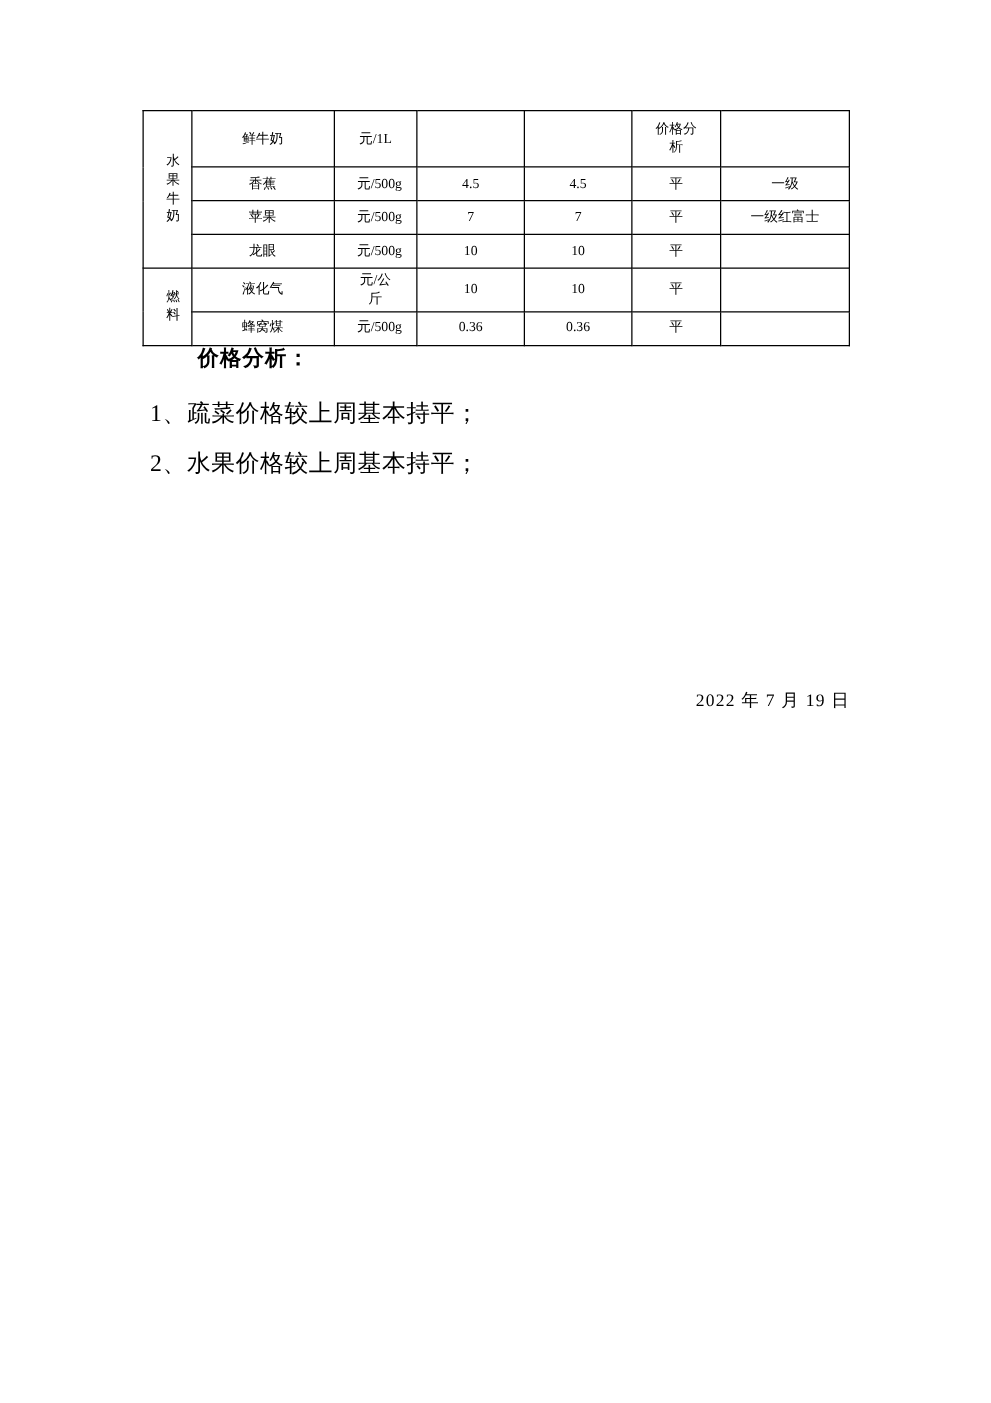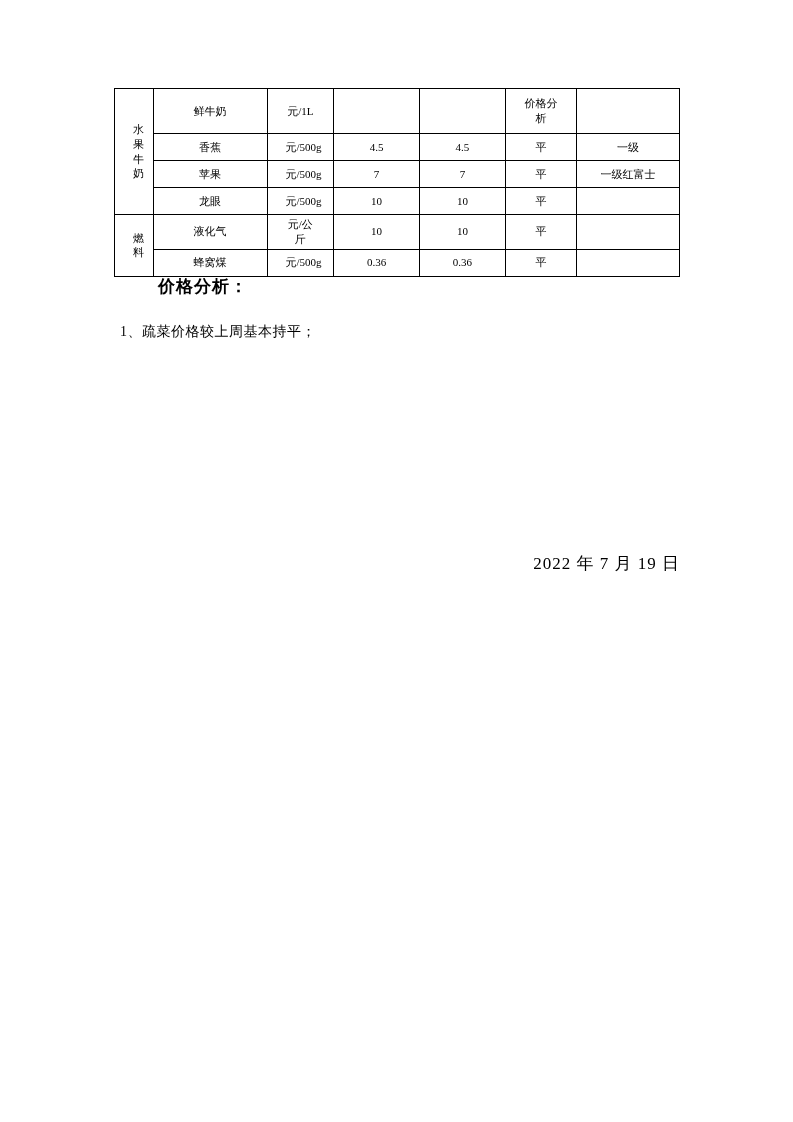--- a/index.html
+++ b/index.html
@@ -72,31 +72,31 @@
     font-size: 17px;
     letter-spacing: 1px;
   }
   .analysis-list {
     position: absolute;
     left: 120px;
     top: 312px;
     width: 560px;
   }
   .analysis-list div {
-    font-size: 14px;
+    font-size: 19px;
     line-height: 40px;
     letter-spacing: 0.5px;
   }
   .date-line {
     position: absolute;
     left: 0;
     top: 552px;
     width: 680px;
     text-align: right;
-    font-size: 17px;
+    font-size: 14px;
     letter-spacing: 1px;
   }
 </style>
 </head>
 <body>
 
 <div class="page">
 
   <table class="price-table">
     <colgroup>
@@ -159,17 +159,18 @@
         <td>平</td>
         <td></td>
       </tr>
     </tbody>
   </table>
 
   <div class="analysis-title">价格分析：</div>
 
   <div class="analysis-list">
     <div>1、疏菜价格较上周基本持平；</div>
+    <div>2、水果价格较上周基本持平；</div>
   </div>
 
   <div class="date-line">2022 年 7 月 19 日</div>
 
 </div>
 
 </body></html>

